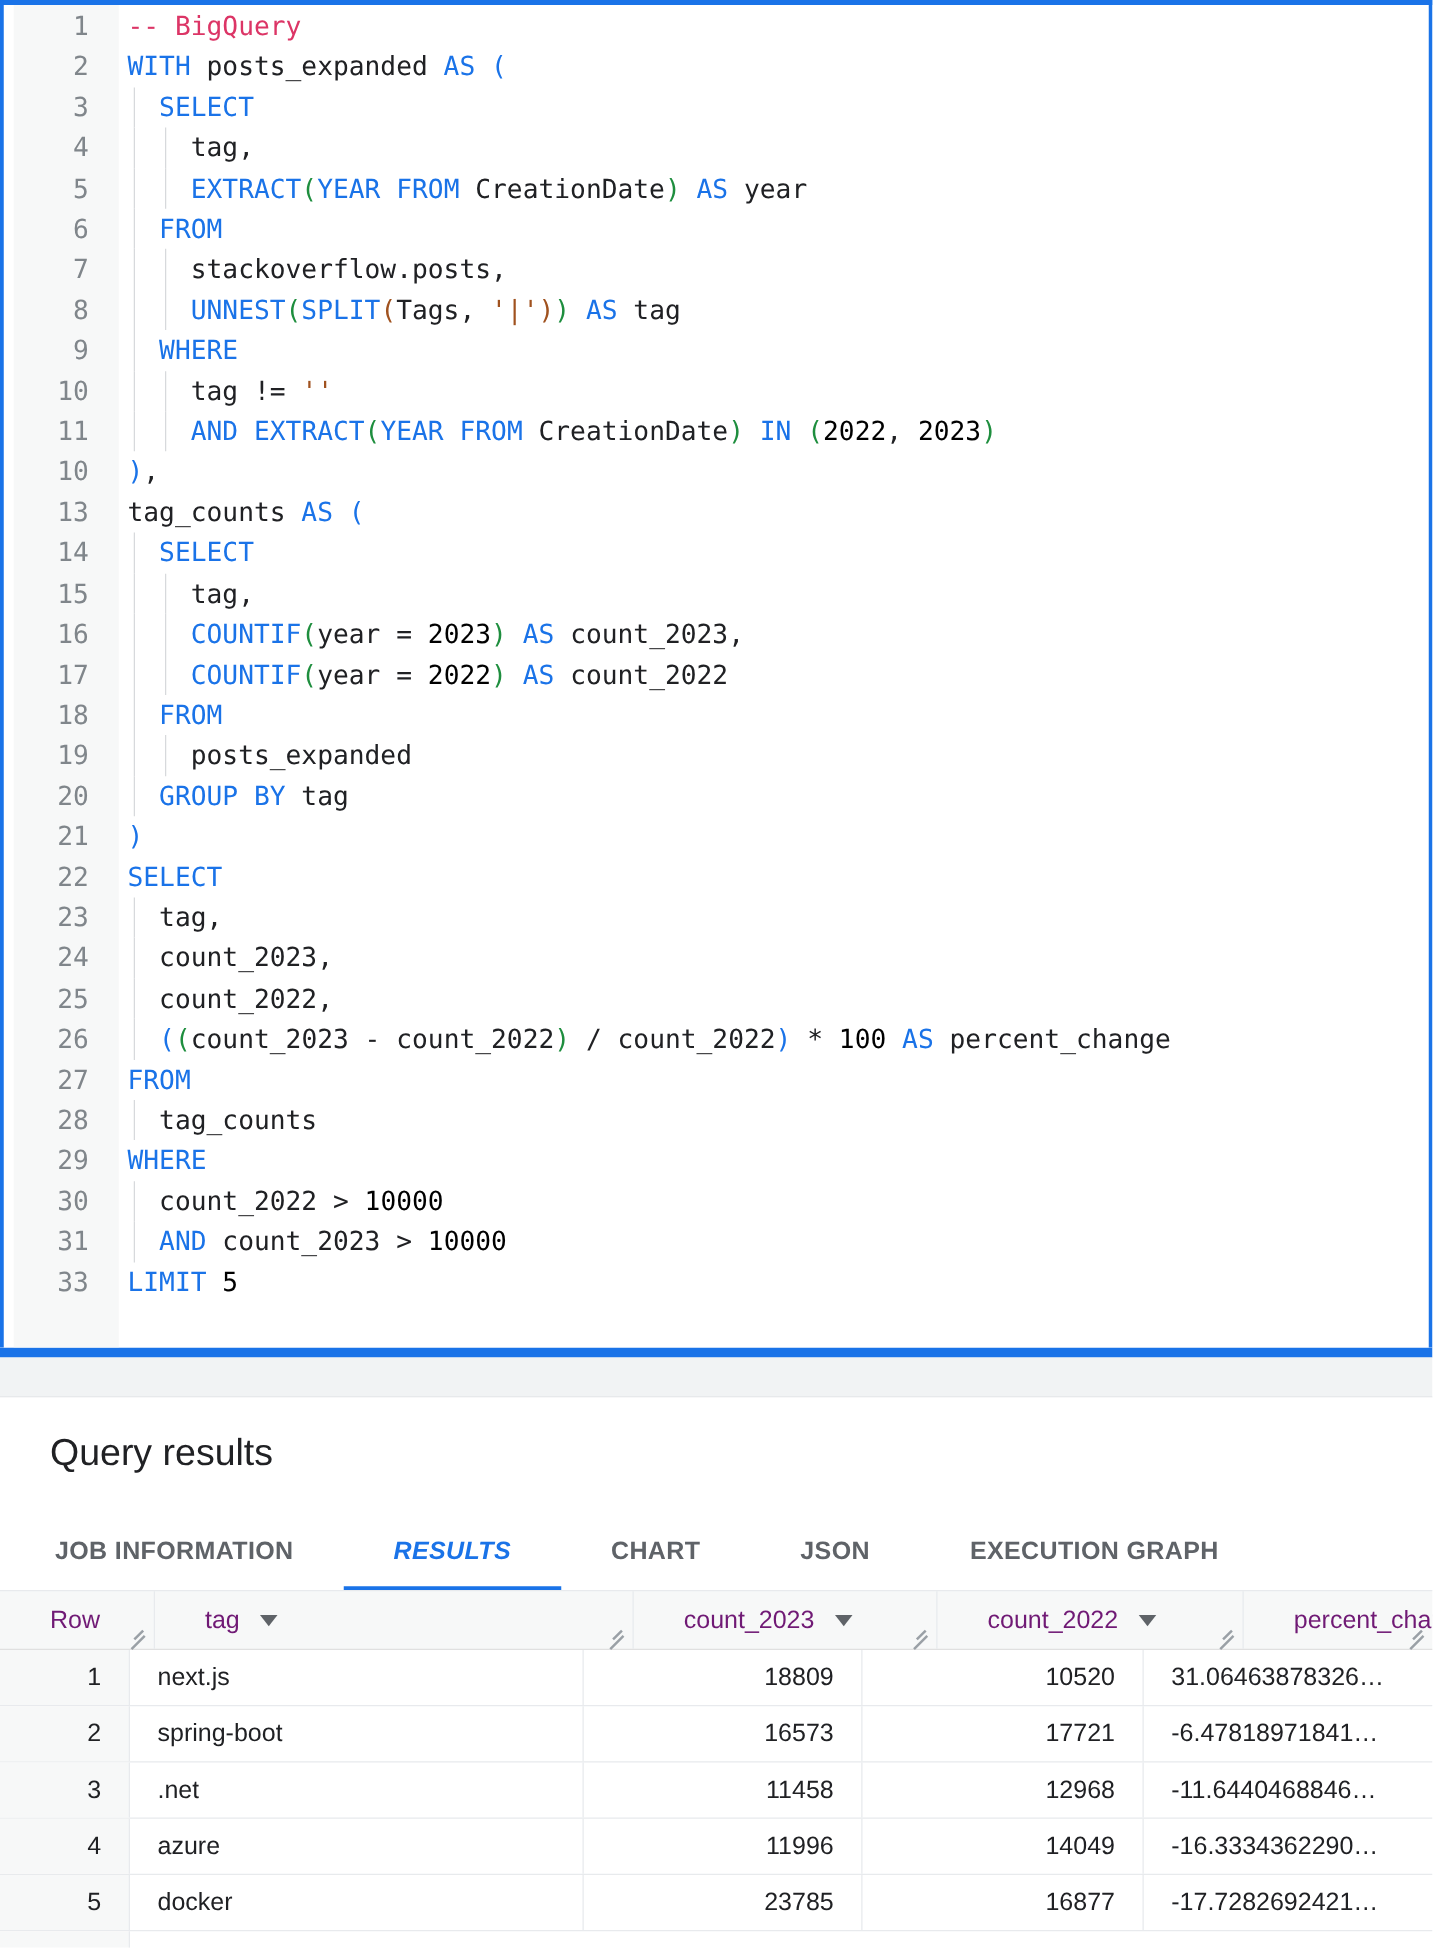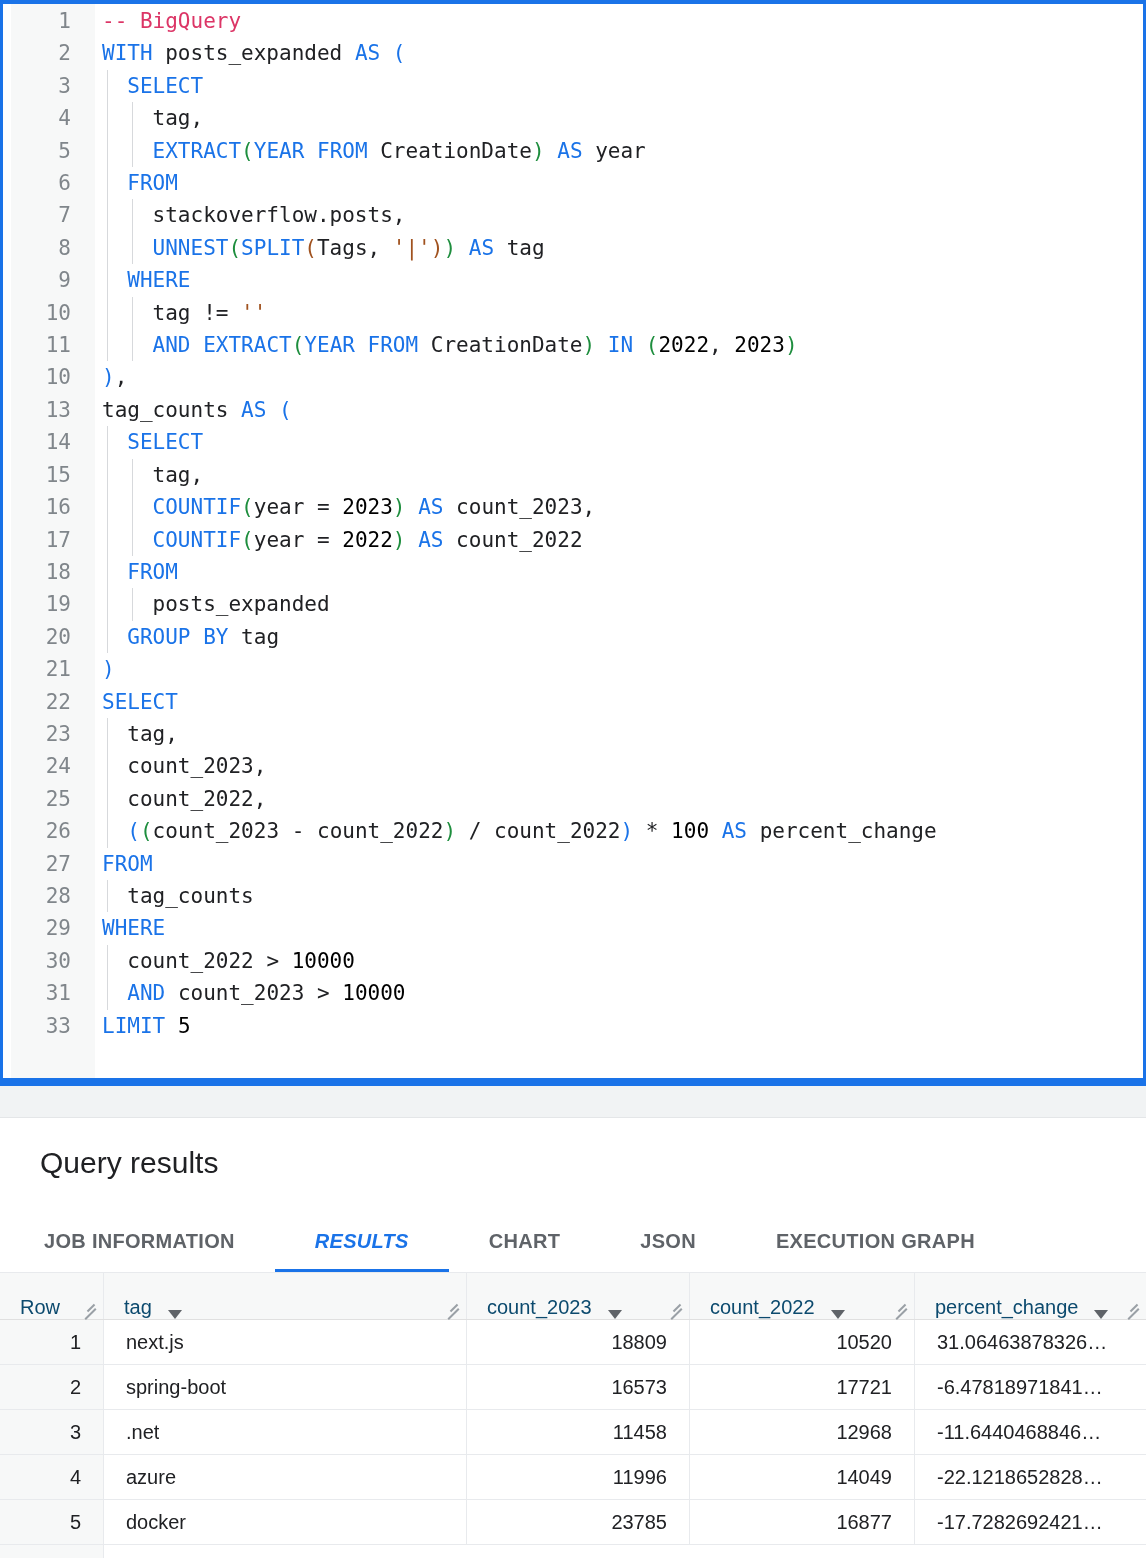--- a/index.html
+++ b/index.html
@@ -52,22 +52,22 @@
   }
   .tab.active { color:#1a73e8; border-bottom-color:#1a73e8;font-style:italic; }
 
   
   .rtable { font-size:20px; color:#202124; }
   .thead {
     display:flex; height:48px; background:#f7f8f8;
     border-top:1px solid #e8eaed; border-bottom:1px solid #e0e0e0;
   }
   .hcell {
-    position:relative; display:flex; align-items:flex-end;
-    padding:0 20px; color:#0c4a6e; border-right:1px solid #e8eaed;
+    position:relative; display:flex; align-items:center;
+    padding:0 20px; color:#701a75; border-right:1px solid #e8eaed;margin-left:20px;
   }
   .hcell:last-child { border-right:none; }
   .trow { display:flex; height:45px; border-bottom:1px solid #e8eaed; }
   .tcell {
     display:flex; align-items:center; padding:0 22px;
     border-right:1px solid #e8eaed; overflow:hidden;
   }
   .tcell:last-child { border-right:none; }
   .trow .c0 { background:#f7f8f8; }
   .c0 { width:104px; }
@@ -341,21 +341,21 @@
           <div class="tcell c1">
             <span class="ellip">azure</span>
           </div>
           <div class="tcell c2 al-r">
             <span class="ellip">11996</span>
           </div>
           <div class="tcell c3 al-r">
             <span class="ellip">14049</span>
           </div>
           <div class="tcell c4">
-            <span class="ellip">-22.1218652828…</span>
+            <span class="ellip">-16.3334362290…</span>
           </div>
         </div>
         <div class="trow">
           <div class="tcell c0 al-r">
             <span class="ellip">5</span>
           </div>
           <div class="tcell c1">
             <span class="ellip">docker</span>
           </div>
           <div class="tcell c2 al-r">

